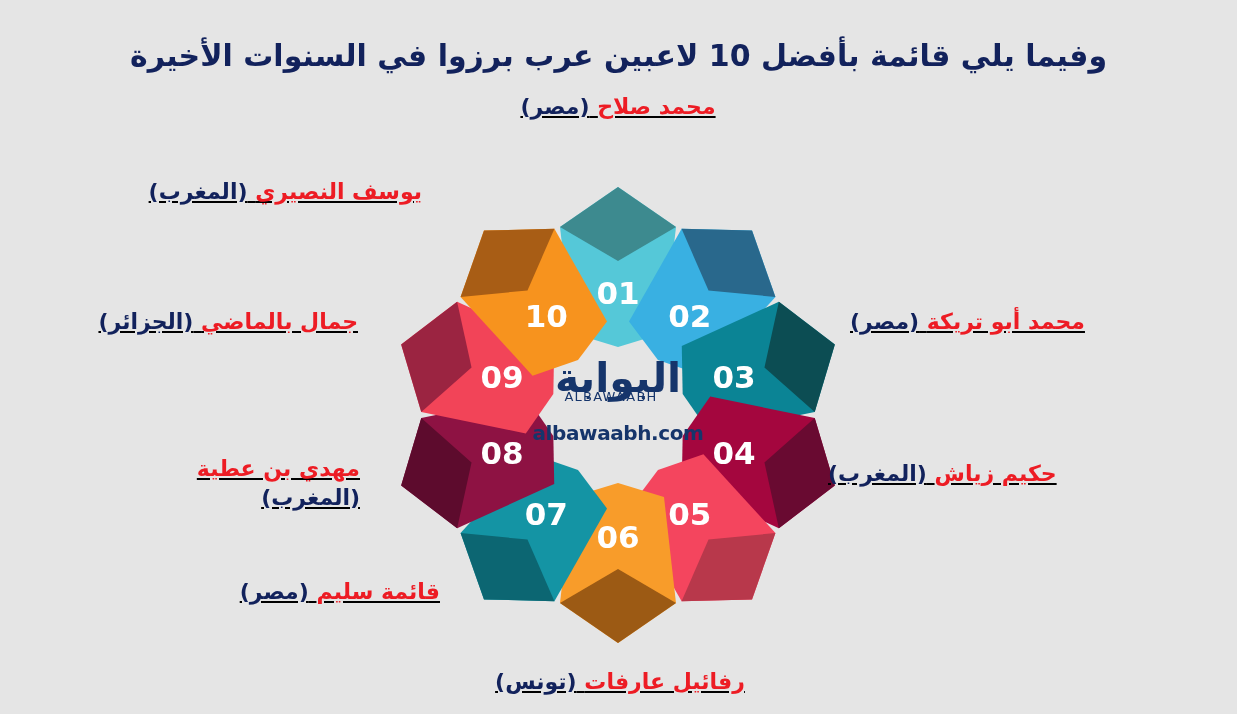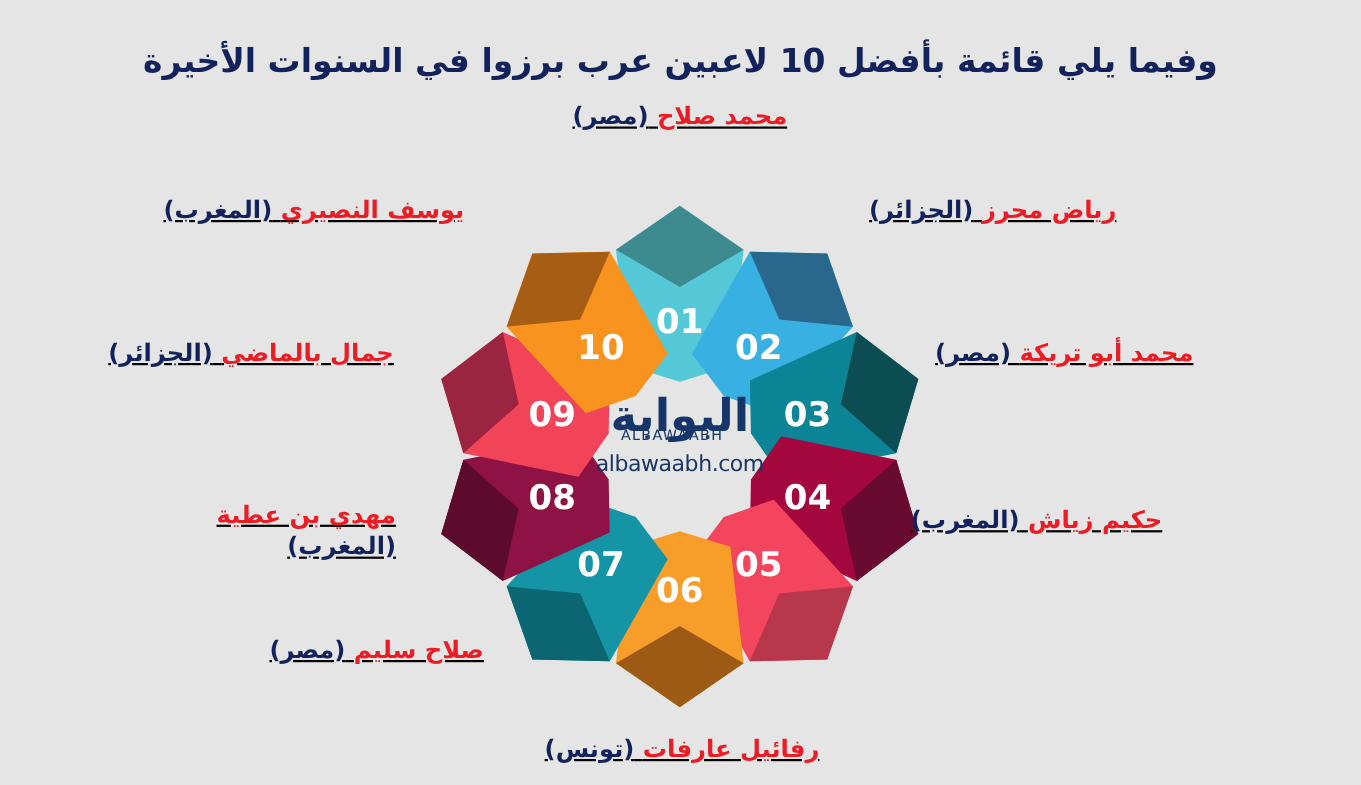--- a/index.html
+++ b/index.html
@@ -72,24 +72,24 @@
     font-size: 13px;
     font-weight: normal;
     color: #16356b;
     letter-spacing: 1.2px;
     direction: ltr;
     margin-top: -10px;
     margin-right: 14px;
   }
   #logo .logo-dot {
     font-size: 20px;
-    font-weight: normal;
+    font-weight: bold;
     color: #16356b;
     direction: ltr;
-    margin-top: 5px;
+    margin-top: 17px;
     letter-spacing: -0.4px;
   }
 
   
   .lbl {
     position: absolute;
     direction: rtl;
     font-size: 22px;
     font-weight: bold;
     line-height: 1.3;
@@ -185,43 +185,39 @@
     <div class="logo-ar">البوابة</div>
     <div class="logo-latin-small">ALBAWAABH</div>
     <div class="logo-dot">albawaabh.com</div>
   </div>
 
   <div class="lbl lbl-ctr" id="lbl-01">
     <span class="name">محمد صلاح</span>
     <span class="country">(مصر)</span>
   </div>
 
-  <div class="lbl lbl-left" id="lbl-02">
-    <span class="name">رياض محرز</span>
-    <span class="country">(الجزائر)</span>
-  </div>
 
   <div class="lbl lbl-left" id="lbl-03">
     <span class="name">محمد أبو تريكة</span>
     <span class="country">(مصر)</span>
   </div>
 
   <div class="lbl lbl-left" id="lbl-04">
     <span class="name">حكيم زياش</span>
     <span class="country">(المغرب)</span>
   </div>
 
 
   <div class="lbl lbl-ctr" id="lbl-06">
     <span class="name">رفائيل عارفات</span>
     <span class="country">(تونس)</span>
   </div>
 
   <div class="lbl lbl-right" id="lbl-07">
-    <span class="name">صلاح سليم</span>
+    <span class="name">قائمة سليم</span>
     <span class="country">(مصر)</span>
   </div>
 
   <div class="lbl lbl-right two-line" id="lbl-08">
     <span class="name">مهدي بن عطية</span><br>
     <span class="country">(المغرب)</span>
   </div>
 
   <div class="lbl lbl-right" id="lbl-10">
     <span class="name">يوسف النصيري</span>

